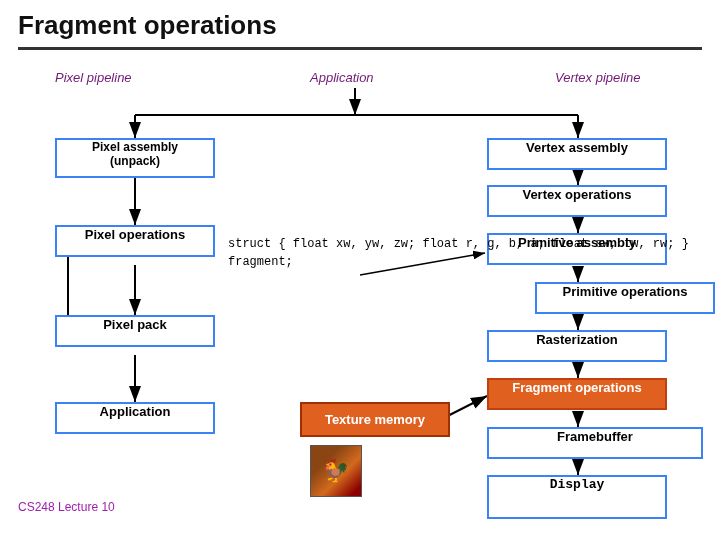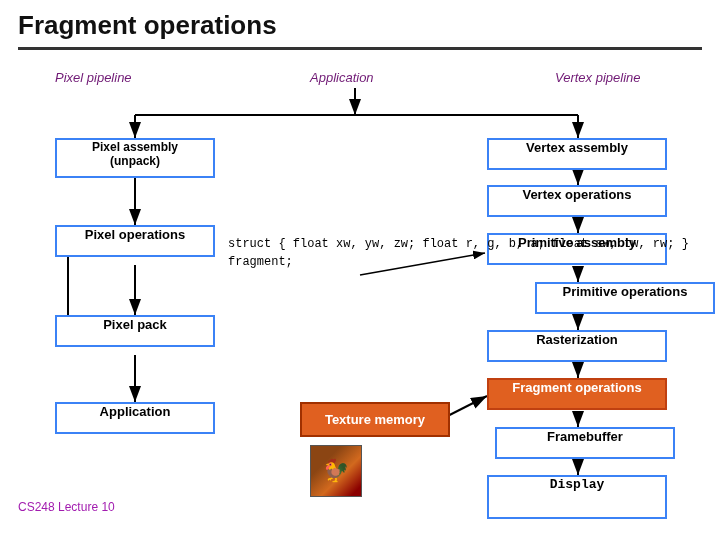--- a/index.html
+++ b/index.html
@@ -192,21 +192,21 @@
   <div class="box" style="left:55px; top:255px; width:160px; height:32px;">Pixel pack</div>
 
   <div class="box" style="left:55px; top:342px; width:160px; height:32px;">Application</div>
 
   <div class="texture-box" style="left:300px; top:342px; width:150px; height:35px;">Texture memory</div>
 
   <div class="chicken-img" style="left:310px; top:385px;">🐓</div>
 
   <div class="box box-highlight" style="left:487px; top:318px; width:180px; height:32px;">Fragment operations</div>
 
-  <div class="box" style="left:487px; top:367px; width:180px; height:32px;margin-left:8px;">Framebuffer</div>
+  <div class="box" style="left:487px; top:367px; width:216px; height:32px;">Framebuffer</div>
 
   <div class="box" style="left:487px; top:415px; width:180px; height:44px;font-family:Liberation Mono, monospace;">Display</div>
 
   <div class="code-block" style="left:228px; top:175px;">struct {
   float xw, yw, zw;
   float r, g, b, a;
   float sw, tw, rw;
 } fragment;</div>
 
   <div class="footer">CS248 Lecture 10</div>

